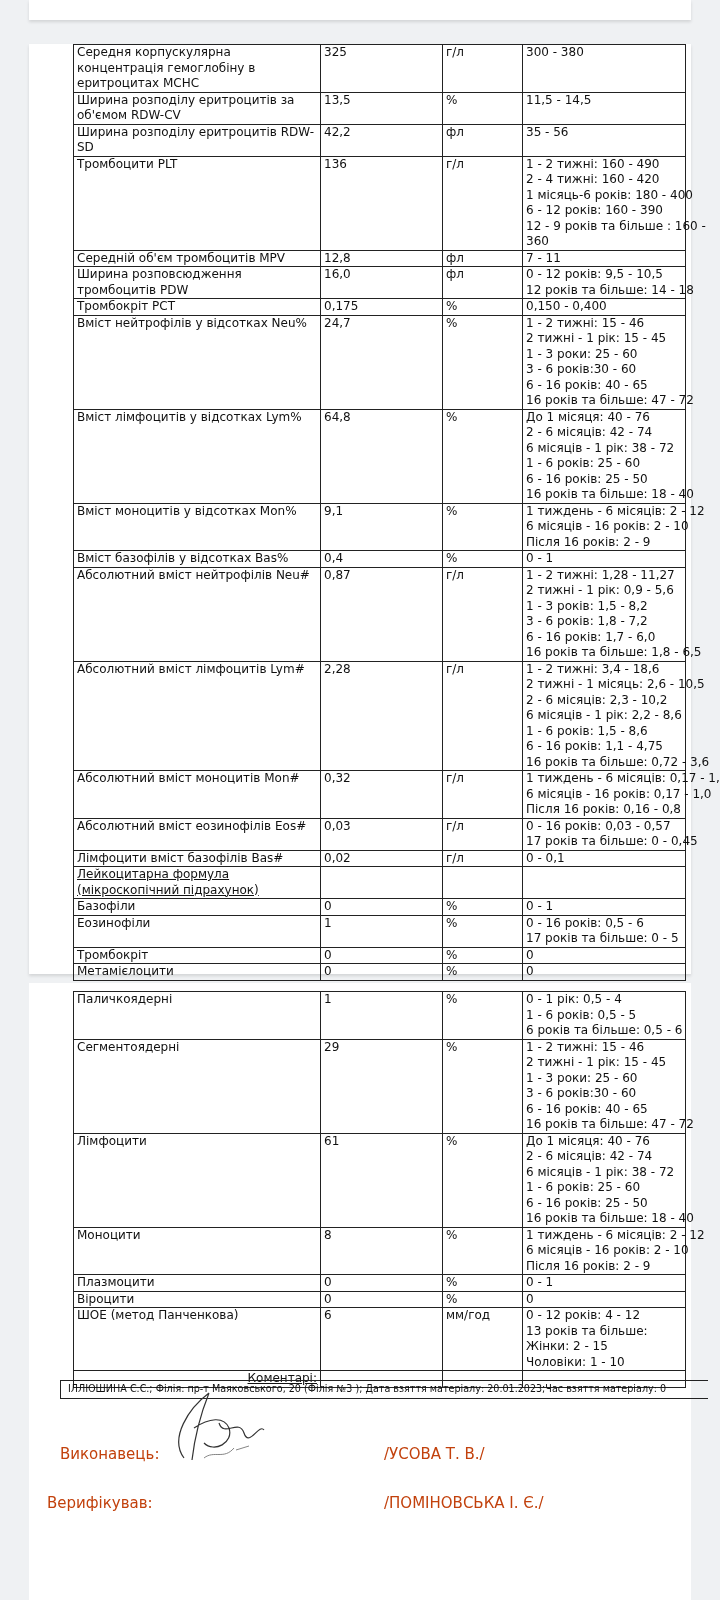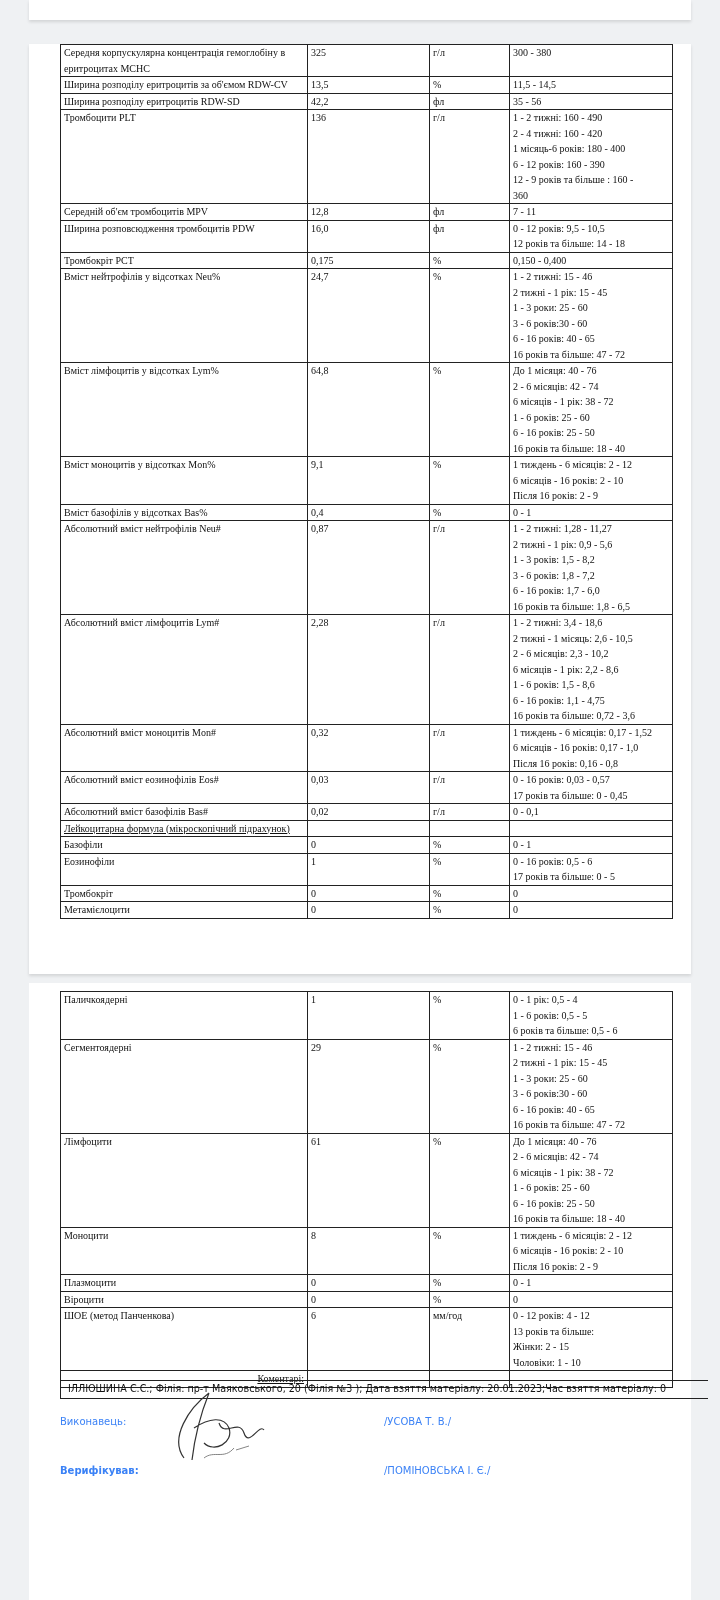--- a/index.html
+++ b/index.html
@@ -11,27 +11,26 @@
   }
   .page {
     position: absolute; left: 29px; width: 662px;
     background: #ffffff;
     box-shadow: 0 2px 3px rgba(0,0,0,0.12);
   }
   .page-top { top: 0; height: 20px; }
   .page-1 { top: 44px; height: 930px; }
   .page-2 { top: 983px; height: 617px; box-shadow: none; }
   table.lab {
-    position: absolute; left: 31px;
+    position: absolute; left: 44px;
     border-collapse: collapse;
     table-layout: fixed;
     width: 612px;
-    font-size: 10px;
+    font-size: 12px;
     color: #111;
-    font-family: Liberation Serif, serif;
   }
   table.lab td {
     border: 1px solid #222;
     vertical-align: top;
     padding: 0 3px;
     line-height: 15.5px;
     word-wrap: break-word;
   }
   col.c1 { width: 247px; }
   col.c2 { width: 122px; }
@@ -41,21 +40,21 @@
   .u { text-decoration: underline; }
   .comment-row td { border-top: 1px solid #222; text-align: right; }
   .info {
     position: absolute; left: 31px; top: 385px;
     width: 640px; height: 17px;
     border: 1px solid #222; border-right: none;
     font-size: 9.6px; line-height: 16px; padding-left: 7px;
     white-space: nowrap; overflow: hidden; color: #111;
   }
   .sig-label, .sig-name {
-    position: absolute; font-size: 10px; color: #3b82f6;
+    position: absolute; font-size: 15px; color: #c2410c; margin-top: 29px;
   }
   .signature { position: absolute; left: 135px; top: 405px; }
 </style>
 </head>
 <body>
 
 <div class="page page-top"></div>
 
 <div class="page page-1">
   <table class="lab" id="table1" style="top:0;">
@@ -212,21 +211,21 @@
         <tr>
           <td><span>Абсолютний вміст еозинофілів Eos#</span></td>
           <td>0,03</td>
           <td>г/л</td>
           <td class="ref">
             <div>0 - 16 років: 0,03 - 0,57</div>
             <div>17 років та більше: 0 - 0,45</div>
           </td>
         </tr>
         <tr>
-          <td><span>Абсолютний вміст базофілів Bas#</span></td>
+          <td><span>Лімфоцити вміст базофілів Bas#</span></td>
           <td>0,02</td>
           <td>г/л</td>
           <td class="ref">
             <div>0 - 0,1</div>
           </td>
         </tr>
         <tr>
           <td><span class="u">Лейкоцитарна формула (мікроскопічний підрахунок)</span></td>
           <td></td>
           <td></td>
@@ -362,15 +361,15 @@
     </tbody>
   </table>
   <div class="info" style="top: 397px;">ІЛЛЮШИНА С.С.; Філія: пр-т Маяковського, 20 (Філія №3 ); Дата взяття матеріалу: 20.01.2023;Час взяття матеріалу: 0</div>
 
   <div class="sig-label" style="left:31px; top:433px;">Виконавець:</div>
   <div class="sig-name" style="left:355px; top:433px;">/УСОВА Т. В./</div>
   <svg class="signature" width="110" height="80" viewBox="0 0 110 80">
     <path d="M20 70 C 5 50, 25 20, 45 5 M45 5 C 35 30, 30 55, 28 72 M30 40 C 45 30, 60 28, 65 40 C 70 55, 50 65, 40 55 M55 35 C 60 50, 75 30, 80 45 C 85 60, 95 35, 100 42" fill="none" stroke="#333" stroke-width="1.2"></path>
     <path d="M40 70 C 50 62, 60 72, 70 60 M72 62 L 85 58" fill="none" stroke="#777" stroke-width="0.9"></path>
   </svg>
-  <div class="sig-label" style="left:31px; top:482px;font-weight:bold;">Верифікував:</div>
+  <div class="sig-label" style="left:18px; top:482px;">Верифікував:</div>
   <div class="sig-name" style="left:355px; top:482px;">/ПОМІНОВСЬКА І. Є./</div>
 </div>
 
 </body></html>

